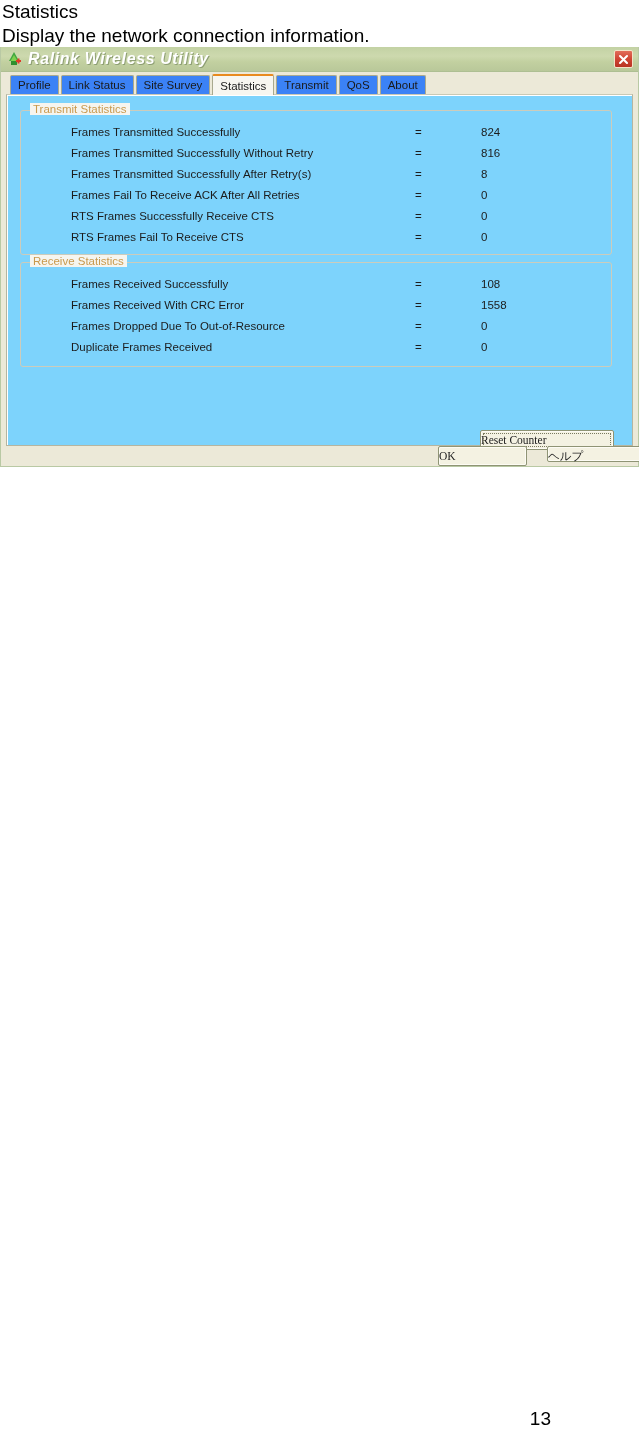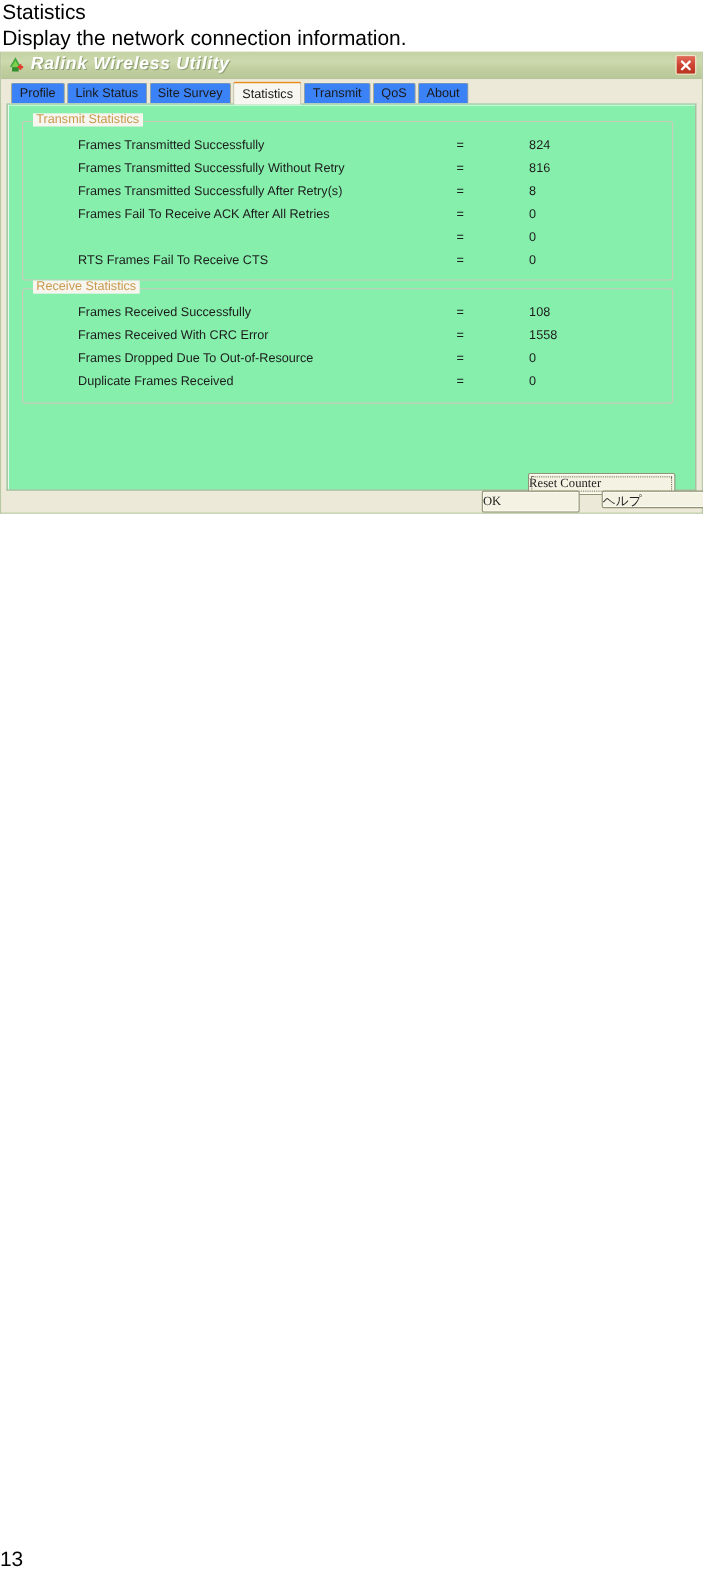--- a/index.html
+++ b/index.html
@@ -123,21 +123,21 @@
     position: relative;
     z-index: 3;
     margin-bottom: -1px;
   }
 
   
   .panel {
     position: relative;
     margin: 0 5px 0 5px;
     height: 352px;
-    background: #86efac;
+    background: #7dd3fc;
     border: 1px solid #b5b5a0;
     border-top: 1px solid #c9c9b5;
     box-sizing: border-box;
     box-shadow: inset 1px 1px 0 #ffffff;
   }
 
   
   .groupbox {
     position: absolute;
     border: 1px solid #ccccbb;
@@ -218,21 +218,21 @@
     height: 16px;
     line-height: 18px;
   }
 
   
   .page-number {
     position: absolute;
     left: 0;
     right: 0;
     top: 1408px;
-    text-align: left;
+    text-align: right;
     font-family: "Liberation Sans", sans-serif;
     font-size: 19px;
     color: #000000;
     padding-right: 88px;
   }
 </style>
 </head>
 <body>
 
 <div class="doc-head">
@@ -288,20 +288,21 @@
           <span class="stat-label">Frames Transmitted Successfully After Retry(s)</span>
           <span class="stat-eq">=</span>
           <span class="stat-value">8</span>
         </div>
         <div class="stat-row">
           <span class="stat-label">Frames Fail To Receive ACK After All Retries</span>
           <span class="stat-eq">=</span>
           <span class="stat-value">0</span>
         </div>
         <div class="stat-row">
+          <span class="stat-label">RTS Frames Successfully Receive CTS</span>
           <span class="stat-eq">=</span>
           <span class="stat-value">0</span>
         </div>
         <div class="stat-row">
           <span class="stat-label">RTS Frames Fail To Receive CTS</span>
           <span class="stat-eq">=</span>
           <span class="stat-value">0</span>
         </div>
       </div>
     </div>

